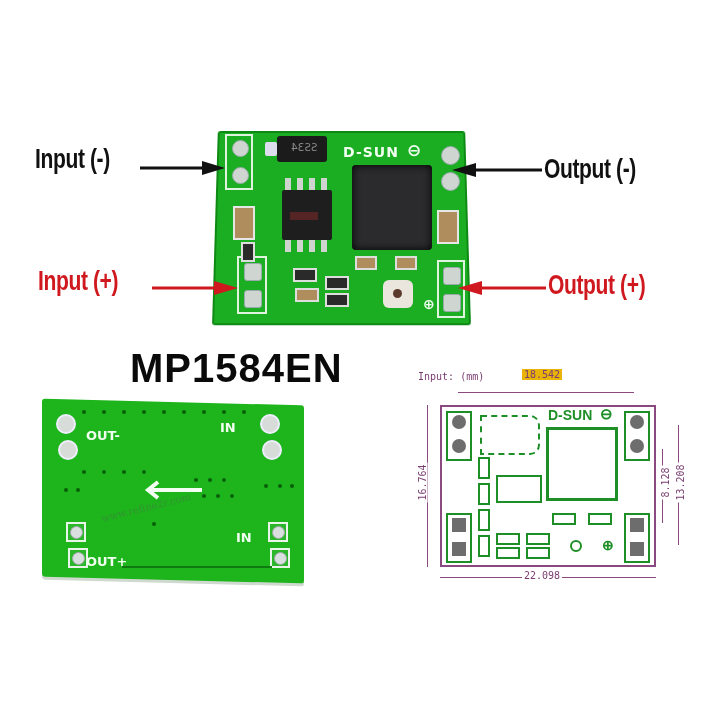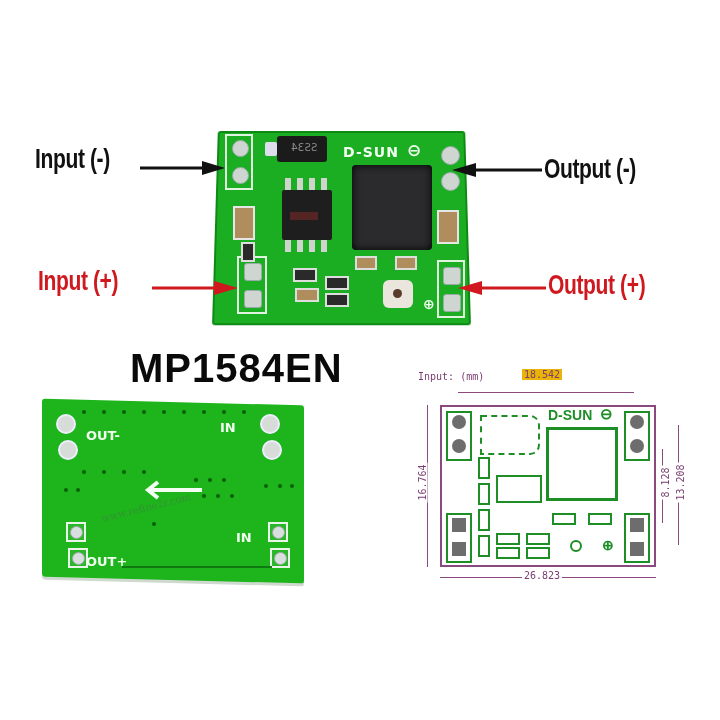--- a/index.html
+++ b/index.html
@@ -183,21 +183,21 @@
 
   <div class="drw-line" style="left:17px;top:40px;width:1px;height:162px;"></div>
   <span class="drw-text" style="left:-8px;top:112px;transform:rotate(-90deg);background:#fff;padding:0 2px;">16.764</span>
 
   <div class="drw-line" style="left:252px;top:84px;width:1px;height:74px;"></div>
   <span class="drw-text" style="left:238px;top:112px;transform:rotate(-90deg);background:#fff;padding:0 2px;">8.128</span>
   <div class="drw-line" style="left:268px;top:60px;width:1px;height:120px;"></div>
   <span class="drw-text" style="left:250px;top:112px;transform:rotate(-90deg);background:#fff;padding:0 2px;">13.208</span>
 
   <div class="drw-line" style="left:30px;top:212px;width:216px;height:1px;"></div>
-  <span class="drw-text" style="left:112px;top:205px;background:#fff;padding:0 2px;">26.823</span>
+  <span class="drw-text" style="left:112px;top:205px;background:#fff;padding:0 2px;">22.098</span>
 
   <div class="fp" style="left:36px;top:46px;width:26px;height:50px;"></div>
   <div class="abs" style="left:42px;top:50px;width:14px;height:14px;border-radius:50%;background:#6d6d6d;"></div>
   <div class="abs" style="left:42px;top:74px;width:14px;height:14px;border-radius:50%;background:#6d6d6d;"></div>
   <div class="fp" style="left:214px;top:46px;width:26px;height:50px;"></div>
   <div class="abs" style="left:220px;top:50px;width:14px;height:14px;border-radius:50%;background:#6d6d6d;"></div>
   <div class="abs" style="left:220px;top:74px;width:14px;height:14px;border-radius:50%;background:#6d6d6d;"></div>
   <div class="fp" style="left:36px;top:148px;width:26px;height:50px;"></div>
   <div class="abs" style="left:42px;top:153px;width:14px;height:14px;background:#6d6d6d;"></div>
   <div class="abs" style="left:42px;top:177px;width:14px;height:14px;background:#6d6d6d;"></div>

